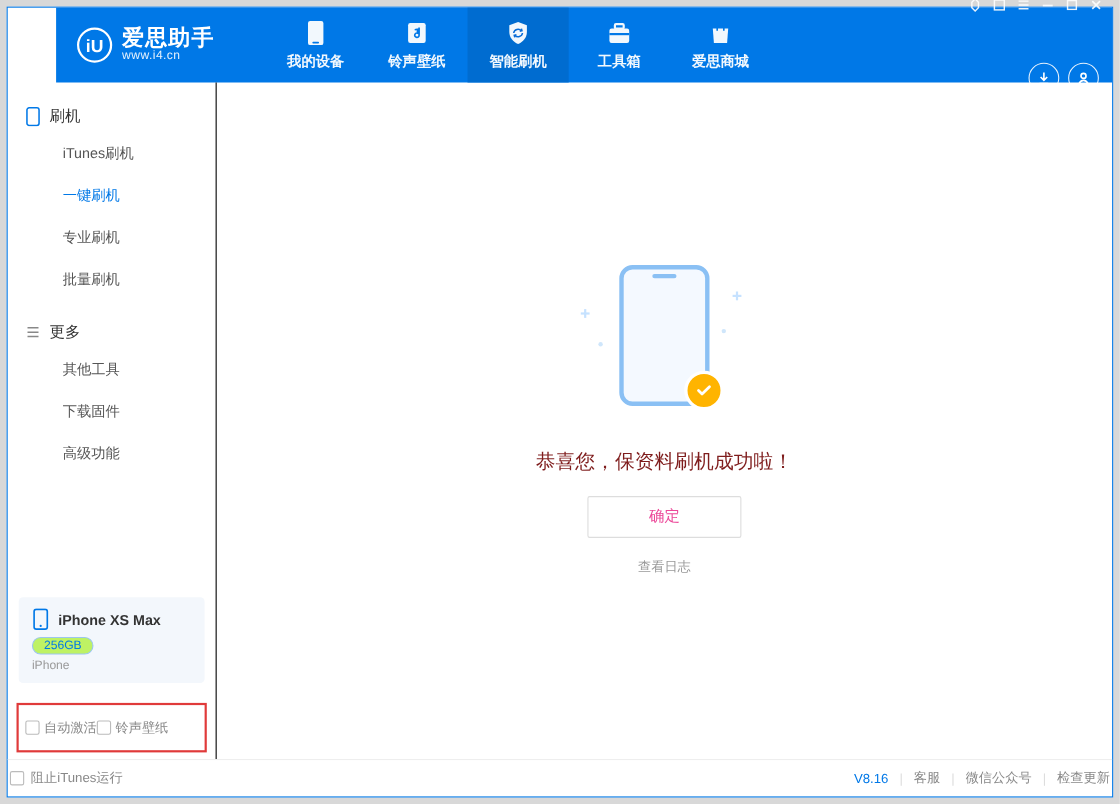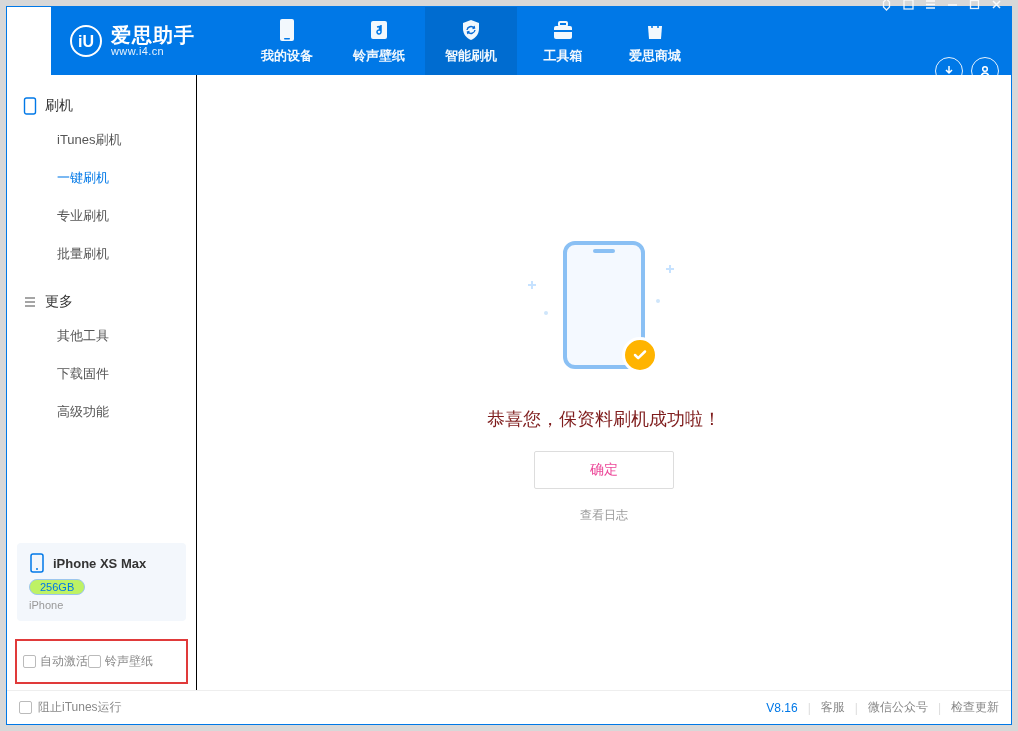--- a/index.html
+++ b/index.html
@@ -45,21 +45,21 @@
   .illus .spark{position:absolute;width:8px;height:8px;background:transparent;}
   .illus .spark::before,.illus .spark::after{content:"";position:absolute;background:#c6e2ff;}
   .illus .spark::before{left:3px;top:0;width:2px;height:8px;}
   .illus .spark::after{left:0;top:3px;width:8px;height:2px;}
   .illus .dot{position:absolute;width:4px;height:4px;border-radius:50%;background:#cfe6fb;}
   .success-title{margin-top:26px;font-size:18px;color:#7f1d1d;}
   .ok-btn{margin-top:20px;width:140px;height:38px;border:1px solid #ddd;background:#fff;border-radius:2px;font-size:14px;color:#ec4899;display:flex;align-items:center;justify-content:center;}
   .log-link{margin-top:18px;font-size:12px;color:#999;}
 
   
-  .status{height:34px;border-top:1px solid #eee;display:flex;align-items:center;padding:0 12px;font-size:12px;color:#888;}
+  .status{height:34px;border-top:1px solid #eee;display:flex;align-items:center;padding:0 2px;font-size:12px;color:#888;}
   .status .sp{flex:1;}
   .status a{color:#888;text-decoration:none;}
   .status .divider{color:#ddd;margin:0 10px;}
   .version{color:#0078e7;}
 </style>
 </head>
 <body>
 
 <div class="app-frame">
 

